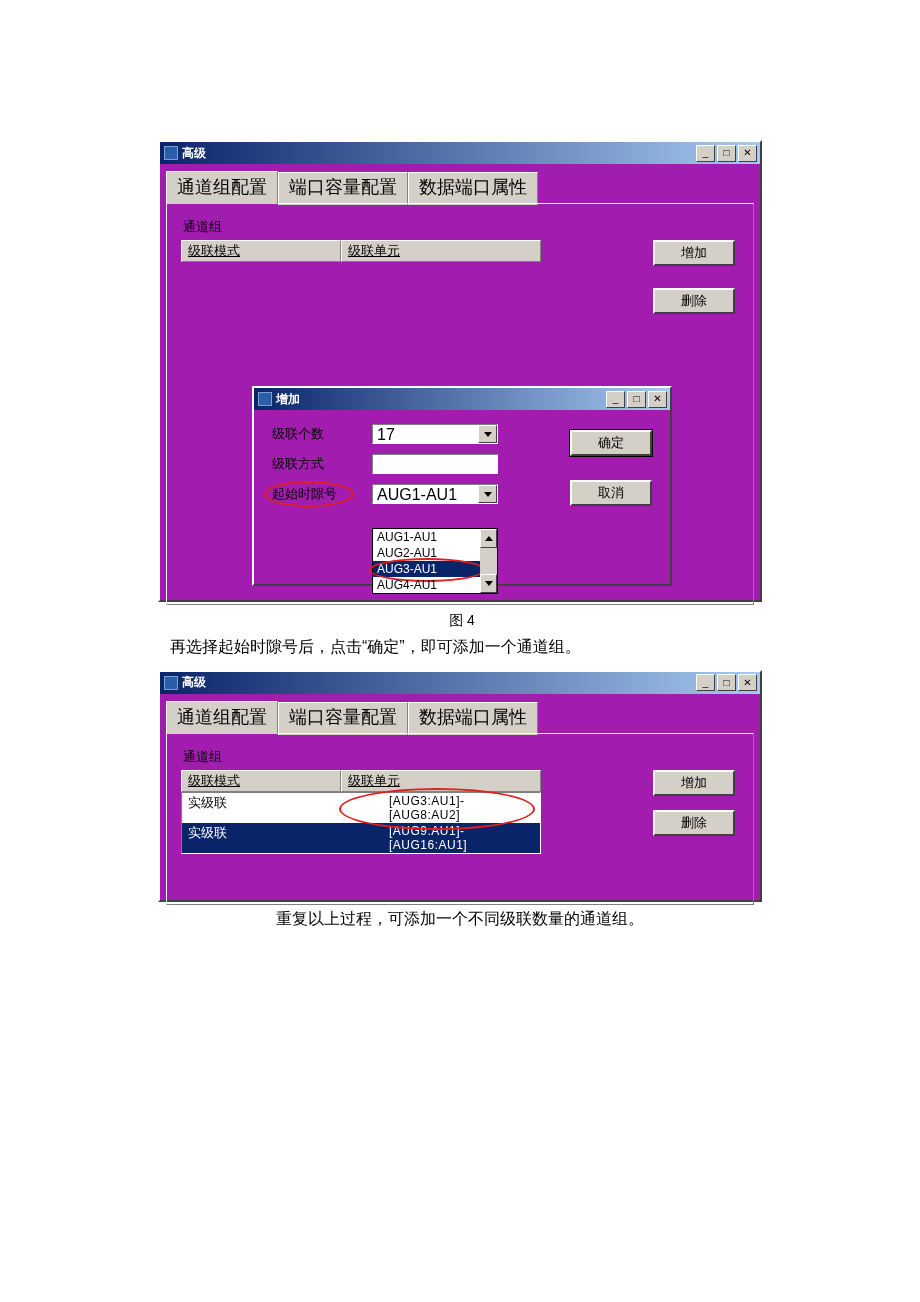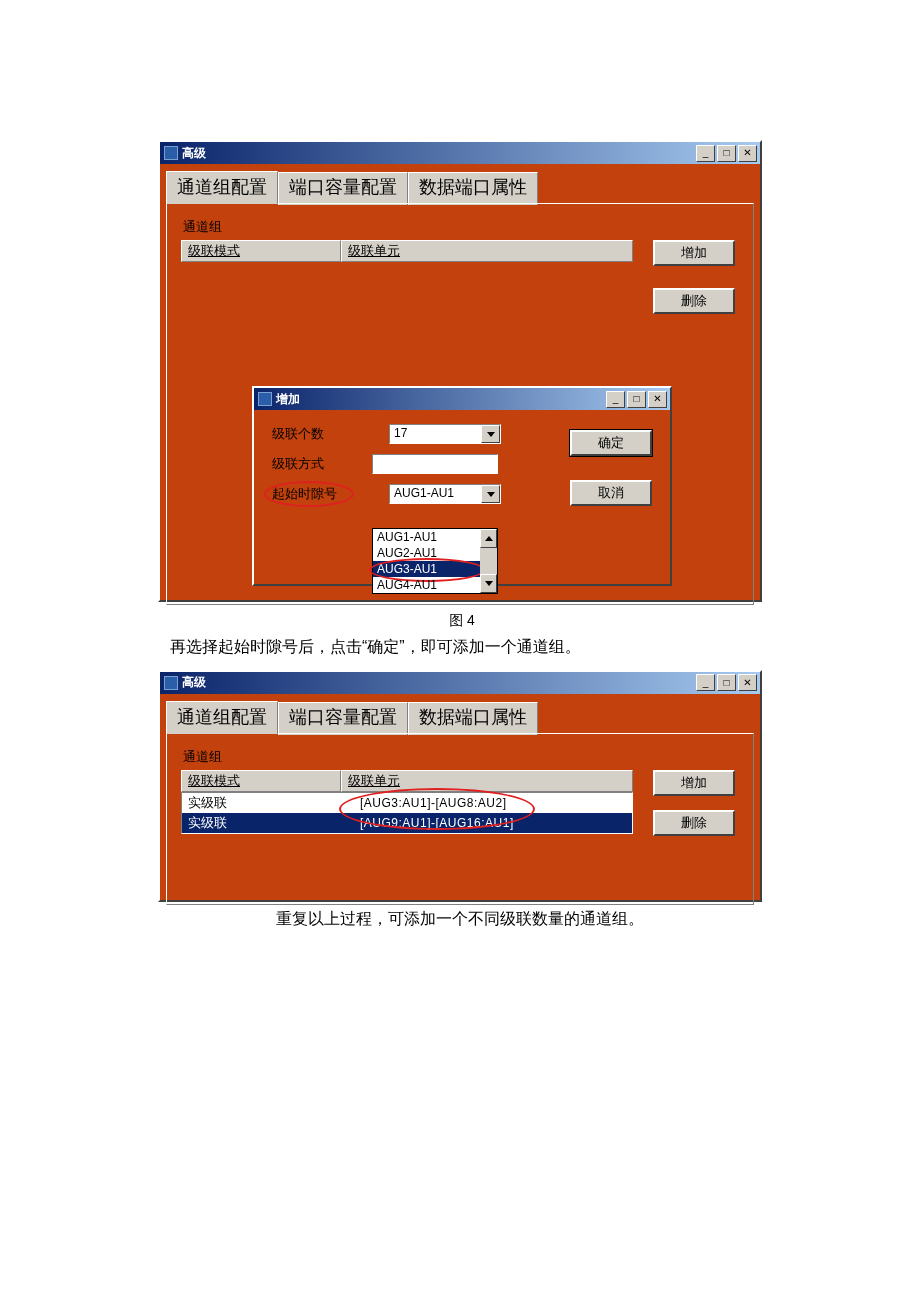--- a/index.html
+++ b/index.html
@@ -12,21 +12,21 @@
   }
   .page {
     width: 920px;
     margin: 0 auto;
     padding-top: 140px;
     box-sizing: border-box;
   }
   
   .win {
     position: relative;
-    background: #c2410c;
+    background: #a21caf;
     border-top: 2px solid #fff;
     border-left: 2px solid #fff;
     border-right: 2px solid #404040;
     border-bottom: 2px solid #404040;
     box-sizing: border-box;
   }
   .win1-outer { margin: 0 158px 0 158px; }
   .win1 { height: 462px; }
   .win2-outer { margin: 0 158px 0 158px; }
   .win2 { height: 232px; }
@@ -92,21 +92,21 @@
     margin: 0 6px 6px 6px;
     padding: 10px 12px;
     position: relative;
     flex: 1;
     box-sizing: border-box;
   }
   .group-label { font-size: 13px; margin: 4px 4px 6px 4px; }
   .table-area {
     position: absolute;
     left: 14px; top: 36px;
-    width: 452px;
+    width: 360px;
   }
   .table-head {
     display: flex;
     background: #d4d0c8;
   }
   .th {
     border-top: 1px solid #fff;
     border-left: 1px solid #fff;
     border-right: 1px solid #808080;
     border-bottom: 1px solid #808080;
@@ -120,25 +120,24 @@
   .table-body {
     background: #fff;
     border-top: 1px solid #808080;
     border-left: 1px solid #808080;
     border-right: 1px solid #fff;
     border-bottom: 1px solid #fff;
   }
   .trow {
     display: flex;
     font-size: 13px;
-    align-items: center;
   }
   .trow.sel { background: #0a246a; color: #fff; }
   .tcell1 { width: 160px; padding: 1px 6px; }
-  .tcell2 { flex: 1; padding: 1px 6px; letter-spacing: 0.5px; font-family: Tahoma, sans-serif; font-size:12px; position: relative; }
+  .tcell2 { flex: 1; padding: 1px 6px; letter-spacing: 0.5px; font-family: Tahoma, sans-serif; font-size:12px; position: relative; margin-left: 29px; }
   .side-btns {
     position: absolute;
     right: 18px; top: 36px;
     display: flex; flex-direction: column; gap: 22px;
   }
   .btn {
     width: 82px; height: 26px;
     background: #d4d0c8;
     border-top: 2px solid #fff;
     border-left: 2px solid #fff;
@@ -161,29 +160,28 @@
   .dialog .body {
     padding: 14px 18px 10px 18px;
     height: calc(100% - 22px);
     box-sizing: border-box;
     position: relative;
   }
   .row { display: flex; align-items: center; margin-bottom: 10px; }
   .row .lbl { width: 100px; font-size: 13px; position: relative; }
   .combo {
     display: flex;
-    width: 112px; height: 20px;
+    width: 126px; height: 20px;
     border-top: 1px solid #808080;
     border-left: 1px solid #808080;
     border-right: 1px solid #fff;
     border-bottom: 1px solid #fff;
     background: #fff;
     box-sizing: border-box;
-    font-size: 12px;
-    margin-left: 17px;
+    font-size: 16px;
   }
   .combo .val { flex:1; padding: 1px 4px; font-family: Tahoma, sans-serif; }
   .combo .arrow {
     width: 17px;
     background: #d4d0c8;
     border-top: 1px solid #fff;
     border-left: 1px solid #fff;
     border-right: 1px solid #404040;
     border-bottom: 1px solid #404040;
     display:flex;align-items:center;justify-content:center;

